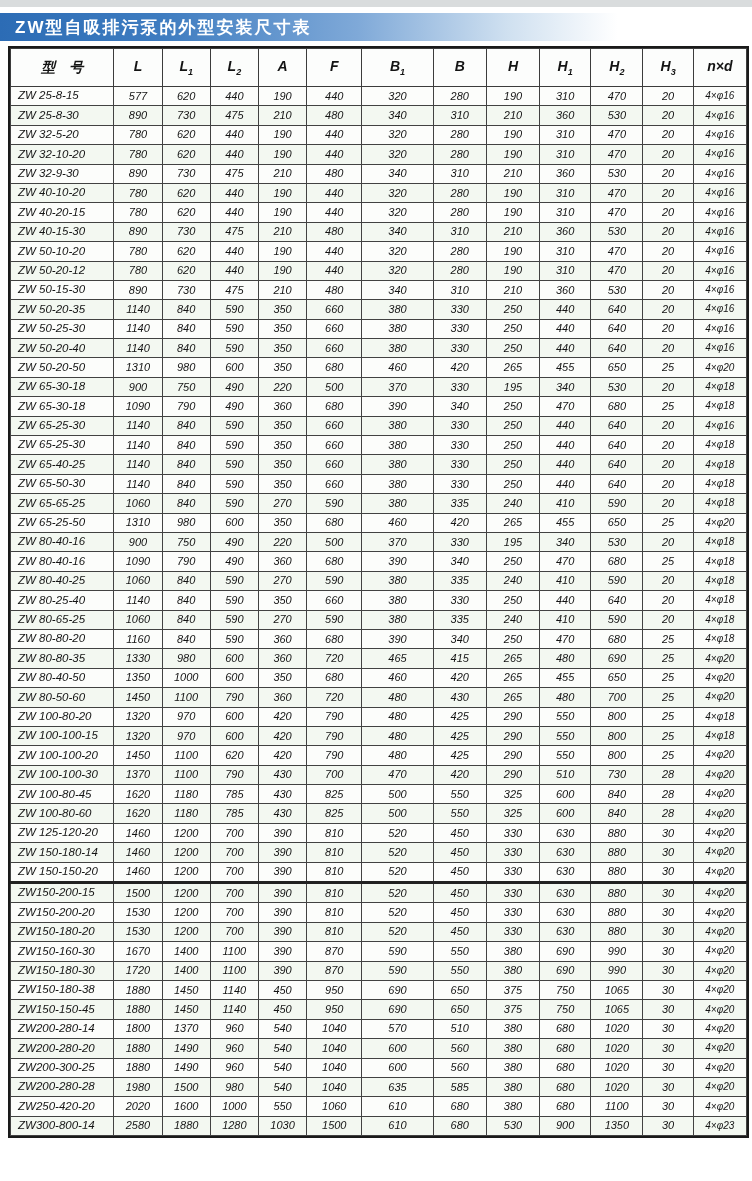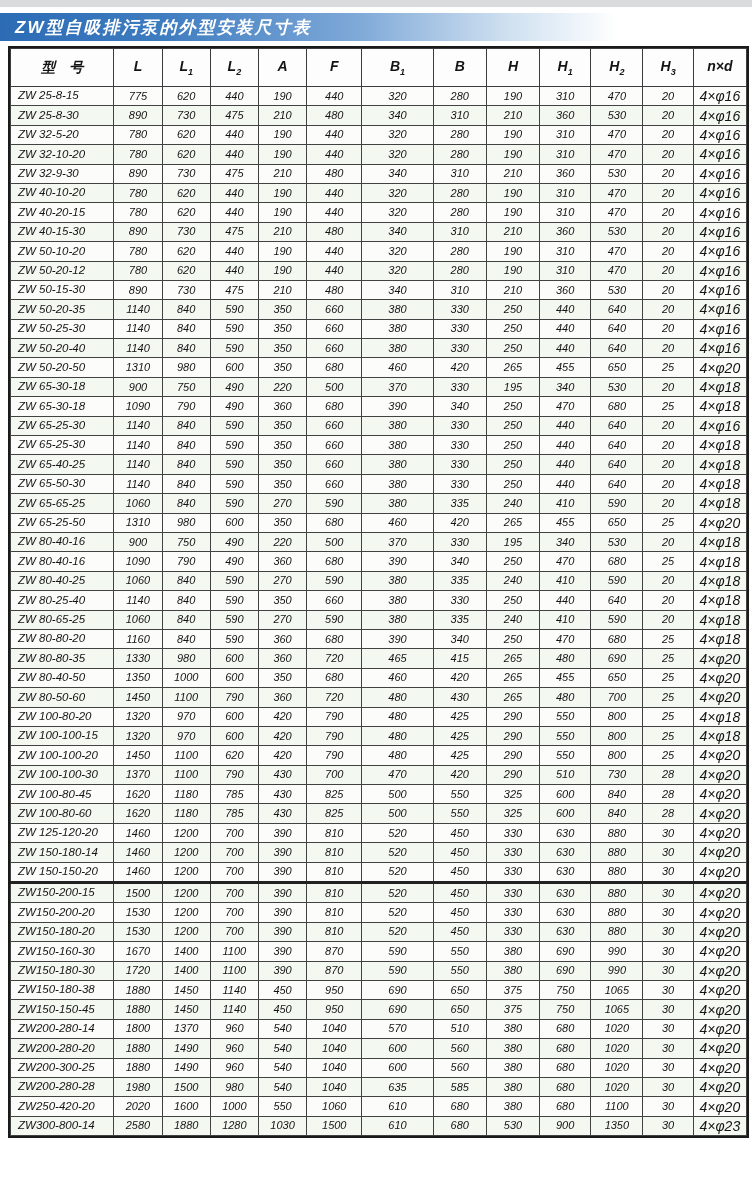--- a/index.html
+++ b/index.html
@@ -11,21 +11,21 @@
     position:relative;
     overflow:hidden;
   }
   .top-strip{
     position:absolute;top:0;left:0;width:752px;height:7px;
     background:#d9dcdd;
   }
   .title-bar{
     position:absolute;top:13px;left:0;width:650px;height:28px;
     background:linear-gradient(to right,#2c6cb5 0%,#3e7cc0 25%,#7fa9d8 55%,#cfe0f0 78%,#ffffff 95%);
-    display:flex;align-items:center;font-style:italic;
+    display:flex;align-items:center;
   }
   .title-bar .title{
     color:#ffffff;
     font-size:17px;
     font-weight:bold;
     letter-spacing:2px;
     padding-left:15px;
     white-space:nowrap;
   }
   .table-wrap{
@@ -58,21 +58,21 @@
     line-height:1;
     white-space:nowrap;
     overflow:hidden;
   }
   td.model{
     text-align:left;
     padding-left:7px;
     font-size:11.5px;
   }
   td.nxd{
-    font-size:14px;
+    font-size:10px;
   }
   tbody tr:nth-child(even) td{background:#f3f8f1;}
   tbody tr:nth-child(odd) td{background:#fcfdfb;}
   tbody tr.group-break td{border-top:3px solid #222222;}
 </style>
 </head>
 <body>
 
 <div class="top-strip"></div>
 
@@ -110,21 +110,21 @@
         <th><span>H</span><sub></sub></th>
         <th><span>H</span><sub>1</sub></th>
         <th><span>H</span><sub>2</sub></th>
         <th><span>H</span><sub>3</sub></th>
         <th><span>n×d</span><sub></sub></th>
       </tr>
     </thead>
     <tbody id="table-body">
         <tr>
           <td class="model">ZW 25-8-15</td>
-          <td>775</td>
+          <td>577</td>
           <td>620</td>
           <td>440</td>
           <td>190</td>
           <td>440</td>
           <td>320</td>
           <td>280</td>
           <td>190</td>
           <td>310</td>
           <td>470</td>
           <td>20</td>

